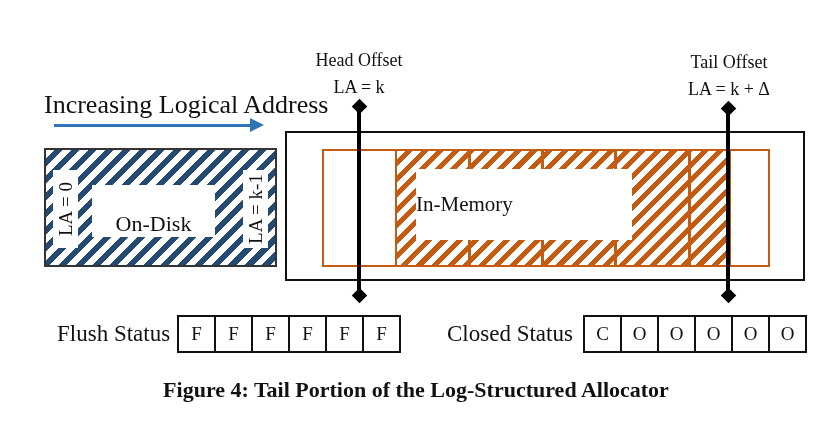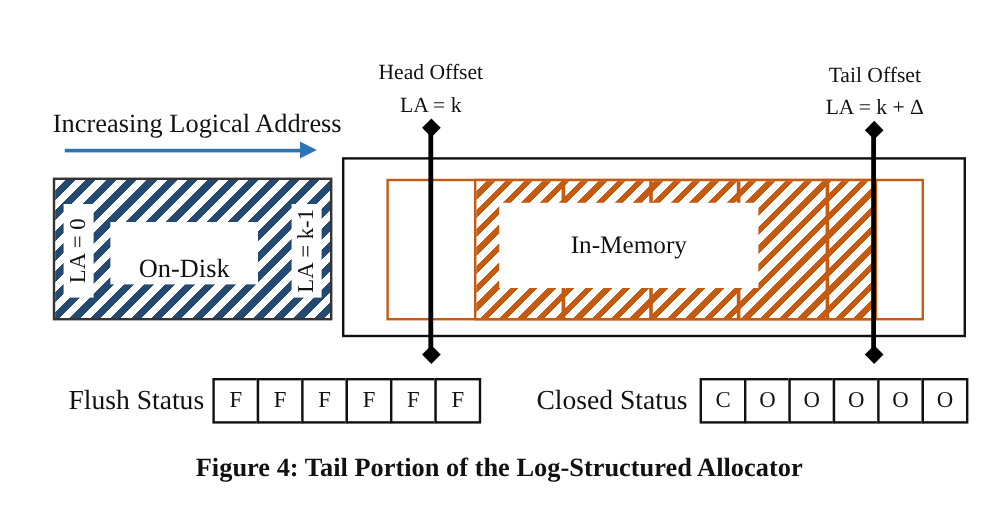--- a/index.html
+++ b/index.html
@@ -1,21 +1,21 @@
 <!DOCTYPE html>
 <html style="--blue-hatch: #254A72; --orange: #C55A11; --arrow-blue: #2E75B6;"><head>
 <meta charset="utf-8">
 <style>
   html,body{margin:0;padding:0;background:#fff;}
   .fig{
     position:relative;width:832px;height:430px;background:#fff;overflow:hidden;
     font-family:"Liberation Serif", serif;color:#111;
   }
   
-  .arrow-label{position:absolute;left:44px;top:90px;font-size:22px;white-space:nowrap;}
+  .arrow-label{position:absolute;left:44px;top:90px;font-size:26px;white-space:nowrap;}
   .arrow-line{position:absolute;left:54px;top:124px;width:196px;height:3px;background:var(--arrow-blue);}
   .arrow-head{position:absolute;left:250px;top:118px;width:0;height:0;
     border-left:14px solid var(--arrow-blue);border-top:7.5px solid transparent;border-bottom:7.5px solid transparent;}
   
   .ondisk{
     position:absolute;left:44px;top:148px;width:233px;height:119px;box-sizing:border-box;
     border:2.5px solid #333;
     background:repeating-linear-gradient(135deg,#fff 0 6px,var(--blue-hatch) 6px 12px);
   }
   .white-patch{position:absolute;background:#fff;}
@@ -28,21 +28,21 @@
   
   .outer-rect{position:absolute;left:285px;top:131px;width:520px;height:150px;box-sizing:border-box;
     border:2px solid #111;background:#fff;}
   .orange-rect{position:absolute;left:322px;top:149px;width:448px;height:118px;box-sizing:border-box;
     border:2px solid var(--orange);background:#fff;}
   .hatch-region{position:absolute;left:395px;top:149px;width:336px;height:118px;box-sizing:border-box;
     border:2px solid var(--orange);
     background:repeating-linear-gradient(135deg,#fff 0 6px,var(--orange) 6px 11px);z-index:2;}
   .seg-divider{position:absolute;top:0;bottom:0;width:3px;background:var(--orange);}
   .buffer-label{position:absolute;left:416px;top:169px;width:216px;height:71px;background:#fff;z-index:3;
-    display:flex;flex-direction:column;align-items:center;justify-content:center;line-height:1.5;}
+    display:flex;flex-direction:column;justify-content:center;line-height:1.5;}
   .buffer-label span{font-size:21px;}
   
   .vline{position:absolute;width:4px;background:#000;z-index:5;}
   .vline::before,.vline::after{content:"";position:absolute;left:-3.5px;width:11px;height:11px;
     background:#000;transform:rotate(45deg);}
   .vline::before{top:-7px;}
   .vline::after{bottom:-7px;}
   .vline.head{left:357px;top:108px;height:186px;}
   .vline.tail{left:726px;top:110px;height:184px;}
   .offset-label{position:absolute;width:170px;text-align:center;font-size:18px;line-height:1.5;}

